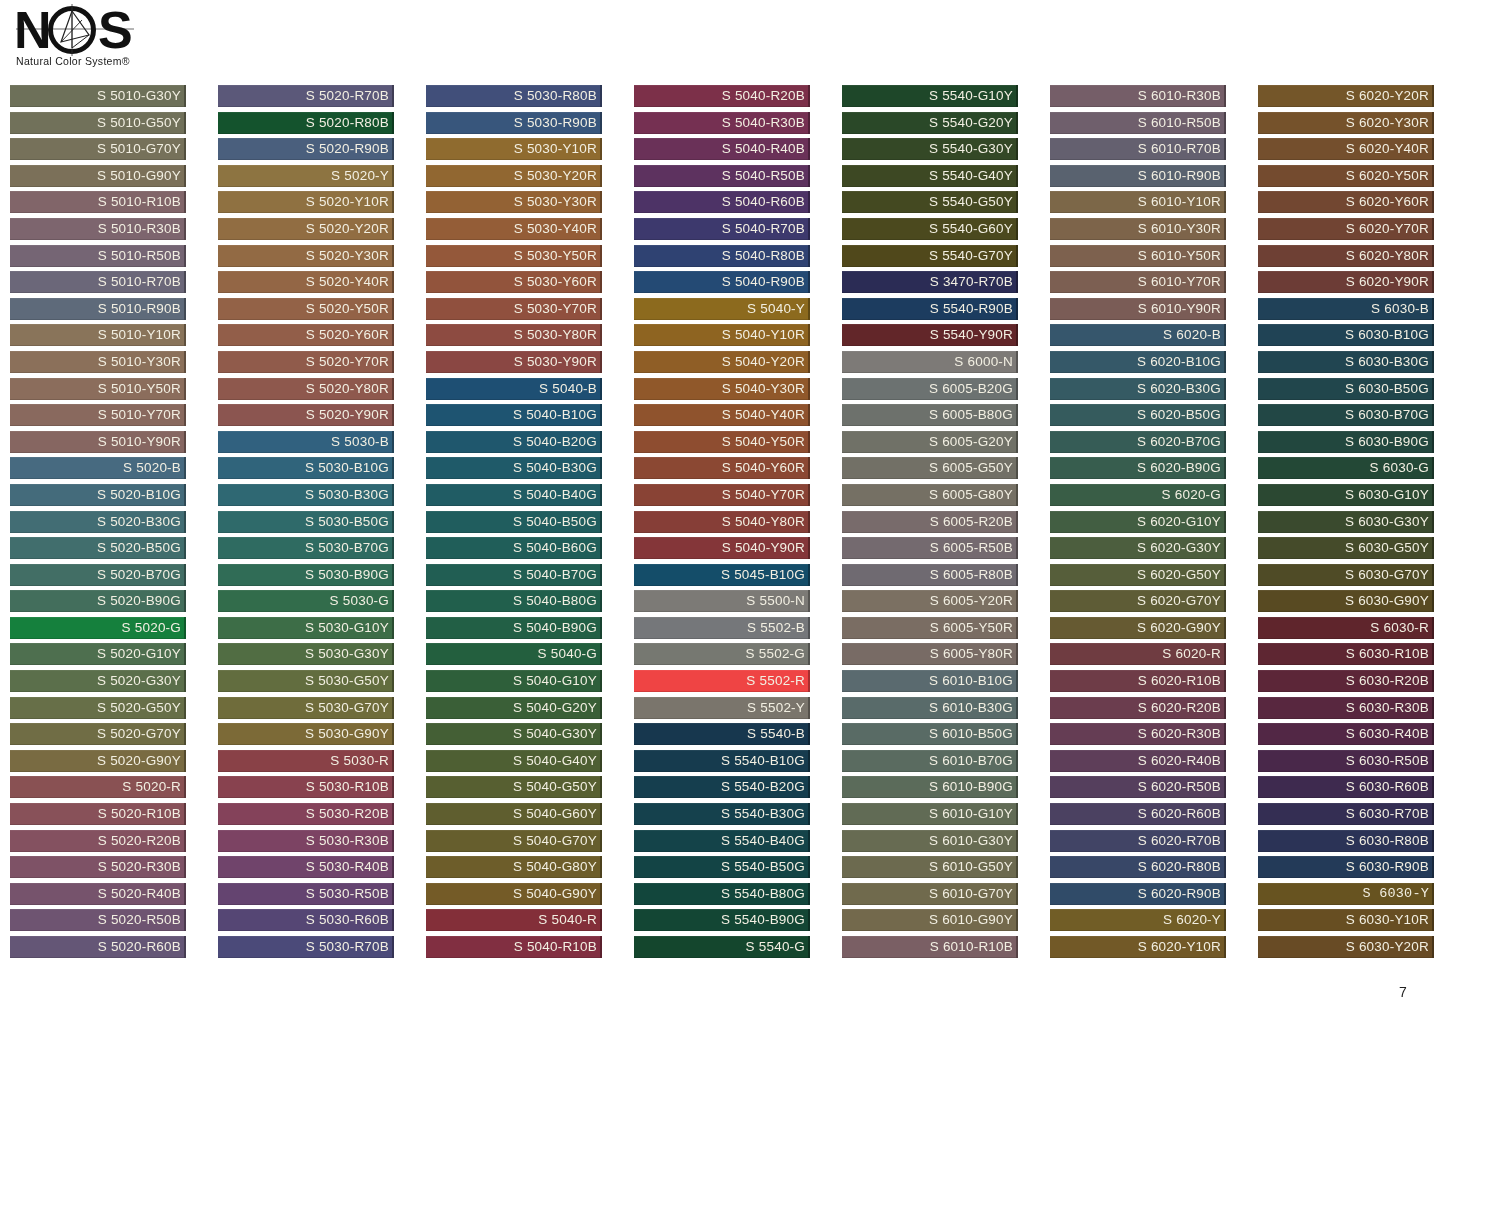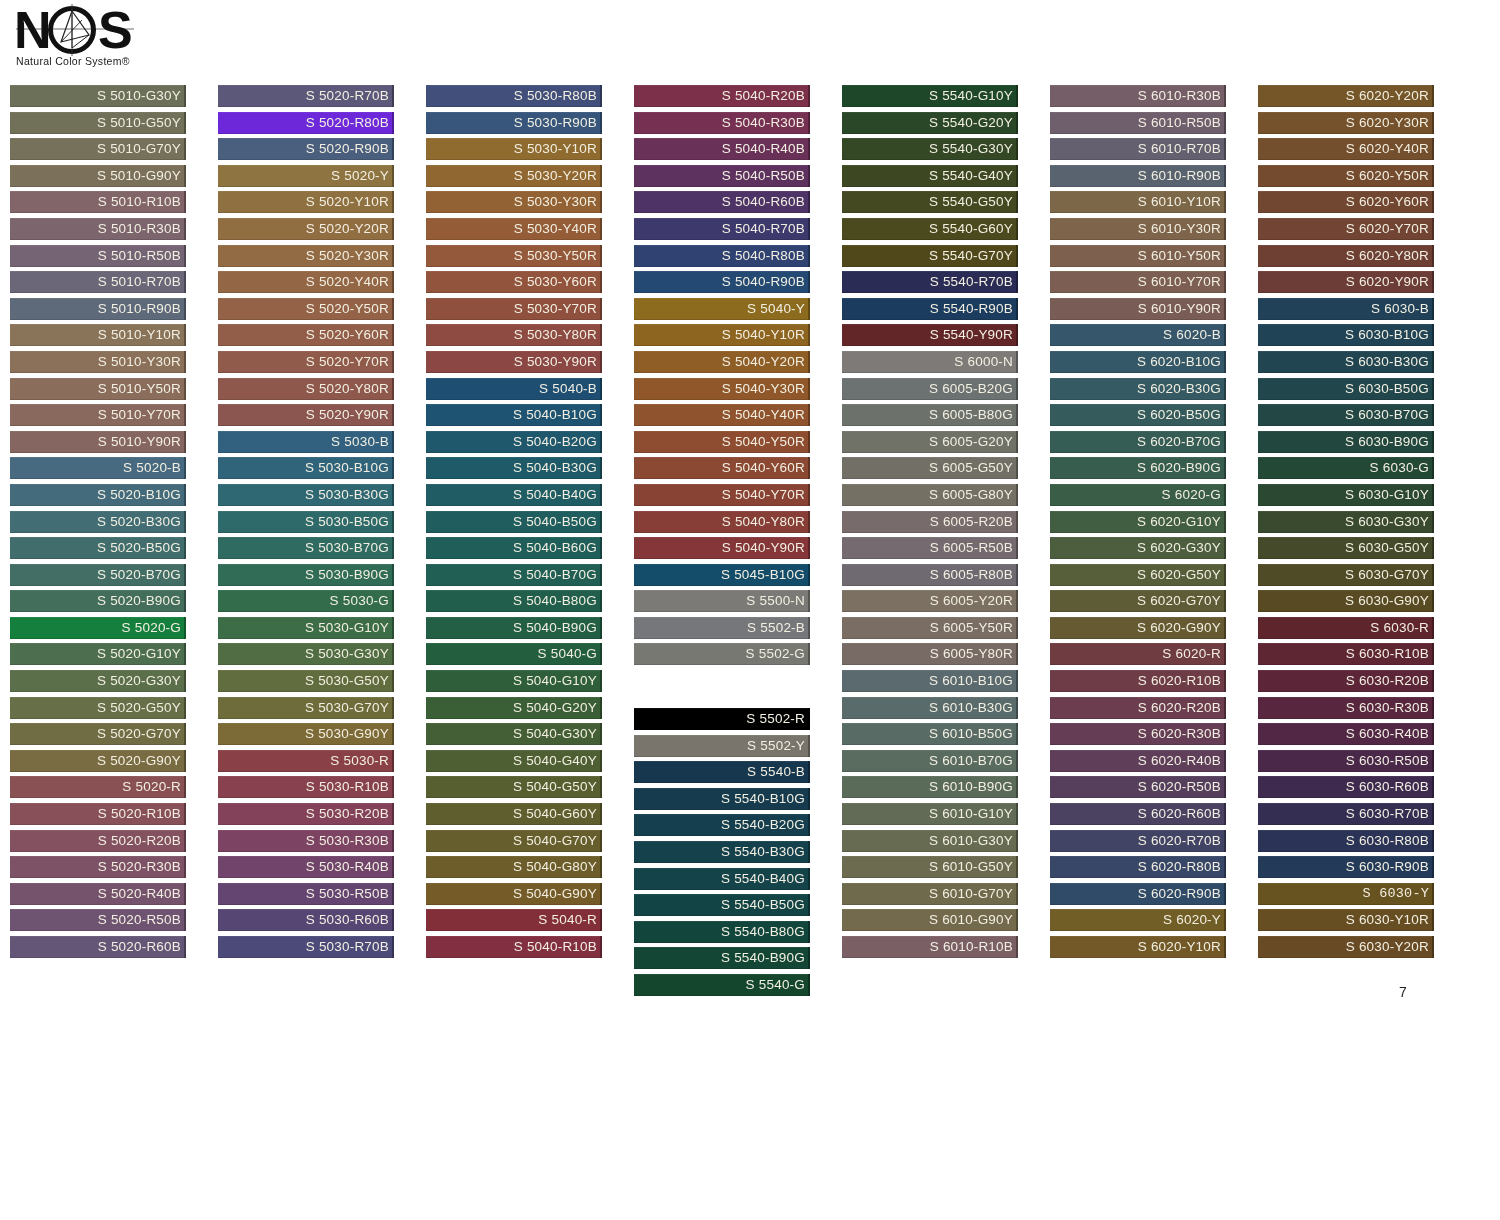--- a/index.html
+++ b/index.html
@@ -195,21 +195,21 @@
           <span class="swatch-label">S 5020-R50B</span>
         </div>
         <div class="swatch" style="background-color: rgb(100, 86, 118);">
           <span class="swatch-label">S 5020-R60B</span>
         </div>
       </div>
       <div class="swatch-column">
         <div class="swatch" style="background-color: rgb(91, 88, 121);">
           <span class="swatch-label">S 5020-R70B</span>
         </div>
-        <div class="swatch" style="background-color: #6d28d9;">
+        <div class="swatch" style="background-color: #14532d;">
           <span class="swatch-label">S 5020-R80B</span>
         </div>
         <div class="swatch" style="background-color: rgb(74, 95, 125);">
           <span class="swatch-label">S 5020-R90B</span>
         </div>
         <div class="swatch" style="background-color: rgb(141, 116, 65);">
           <span class="swatch-label">S 5020-Y</span>
         </div>
         <div class="swatch" style="background-color: rgb(143, 113, 65);">
           <span class="swatch-label">S 5020-Y10R</span>
@@ -460,21 +460,21 @@
         </div>
         <div class="swatch" style="background-color: rgb(124, 122, 118);">
           <span class="swatch-label">S 5500-N</span>
         </div>
         <div class="swatch" style="background-color: rgb(117, 119, 122);">
           <span class="swatch-label">S 5502-B</span>
         </div>
         <div class="swatch" style="background-color: rgb(118, 120, 113);">
           <span class="swatch-label">S 5502-G</span>
         </div>
-        <div class="swatch" style="background-color: #000000; margin-top: 38px;">
+        <div class="swatch" style="background-color: #ef4444;">
           <span class="swatch-label">S 5502-R</span>
         </div>
         <div class="swatch" style="background-color: rgb(122, 117, 108);">
           <span class="swatch-label">S 5502-Y</span>
         </div>
         <div class="swatch" style="background-color: rgb(23, 55, 78);">
           <span class="swatch-label">S 5540-B</span>
         </div>
         <div class="swatch" style="background-color: rgb(22, 59, 78);">
           <span class="swatch-label">S 5540-B10G</span>
@@ -517,21 +517,21 @@
         <div class="swatch" style="background-color: rgb(68, 73, 33);">
           <span class="swatch-label">S 5540-G50Y</span>
         </div>
         <div class="swatch" style="background-color: rgb(75, 73, 30);">
           <span class="swatch-label">S 5540-G60Y</span>
         </div>
         <div class="swatch" style="background-color: rgb(80, 72, 27);">
           <span class="swatch-label">S 5540-G70Y</span>
         </div>
         <div class="swatch" style="background-color: rgb(43, 44, 85);">
-          <span class="swatch-label">S 5540-R70B</span>
+          <span class="swatch-label">S 3470-R70B</span>
         </div>
         <div class="swatch" style="background-color: rgb(28, 60, 95);">
           <span class="swatch-label">S 5540-R90B</span>
         </div>
         <div class="swatch" style="background-color: rgb(98, 38, 41);">
           <span class="swatch-label">S 5540-Y90R</span>
         </div>
         <div class="swatch" style="background-color: rgb(125, 122, 119);">
           <span class="swatch-label">S 6000-N</span>
         </div>

